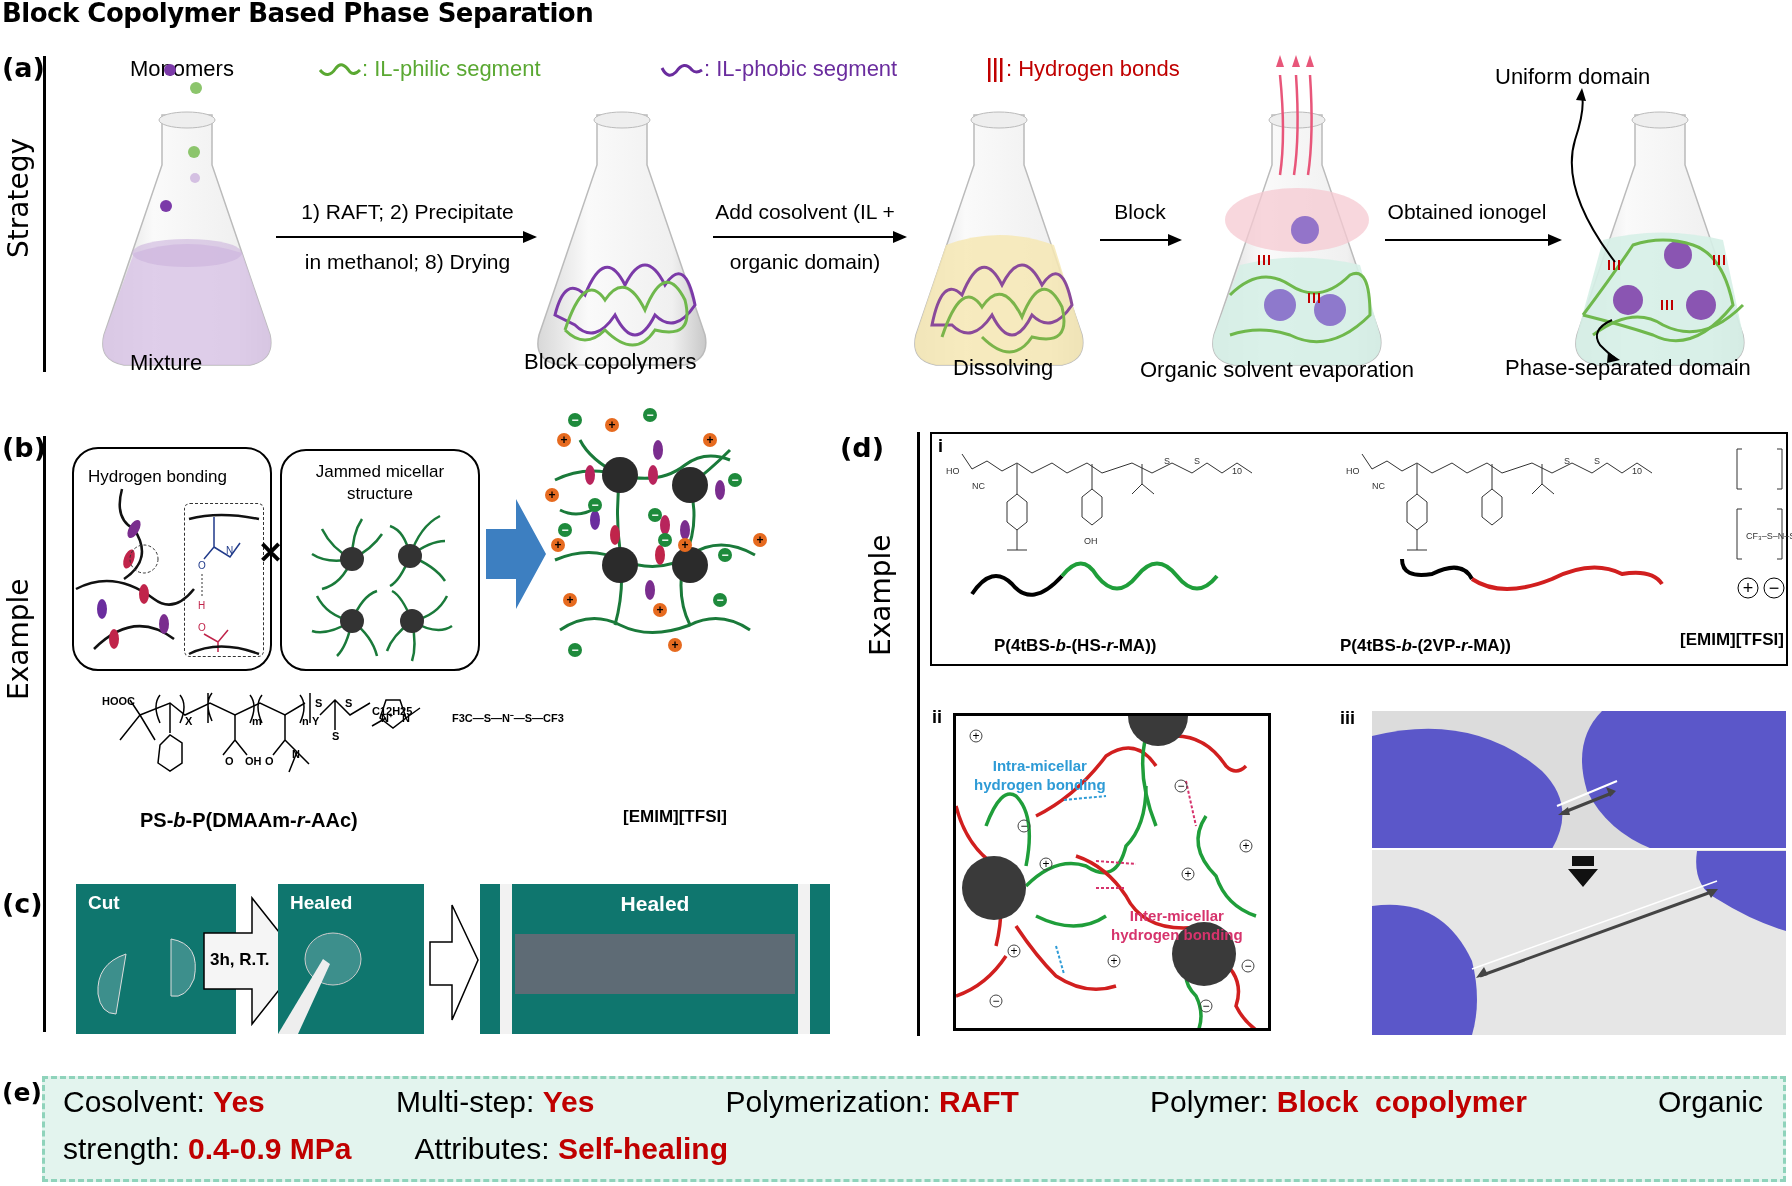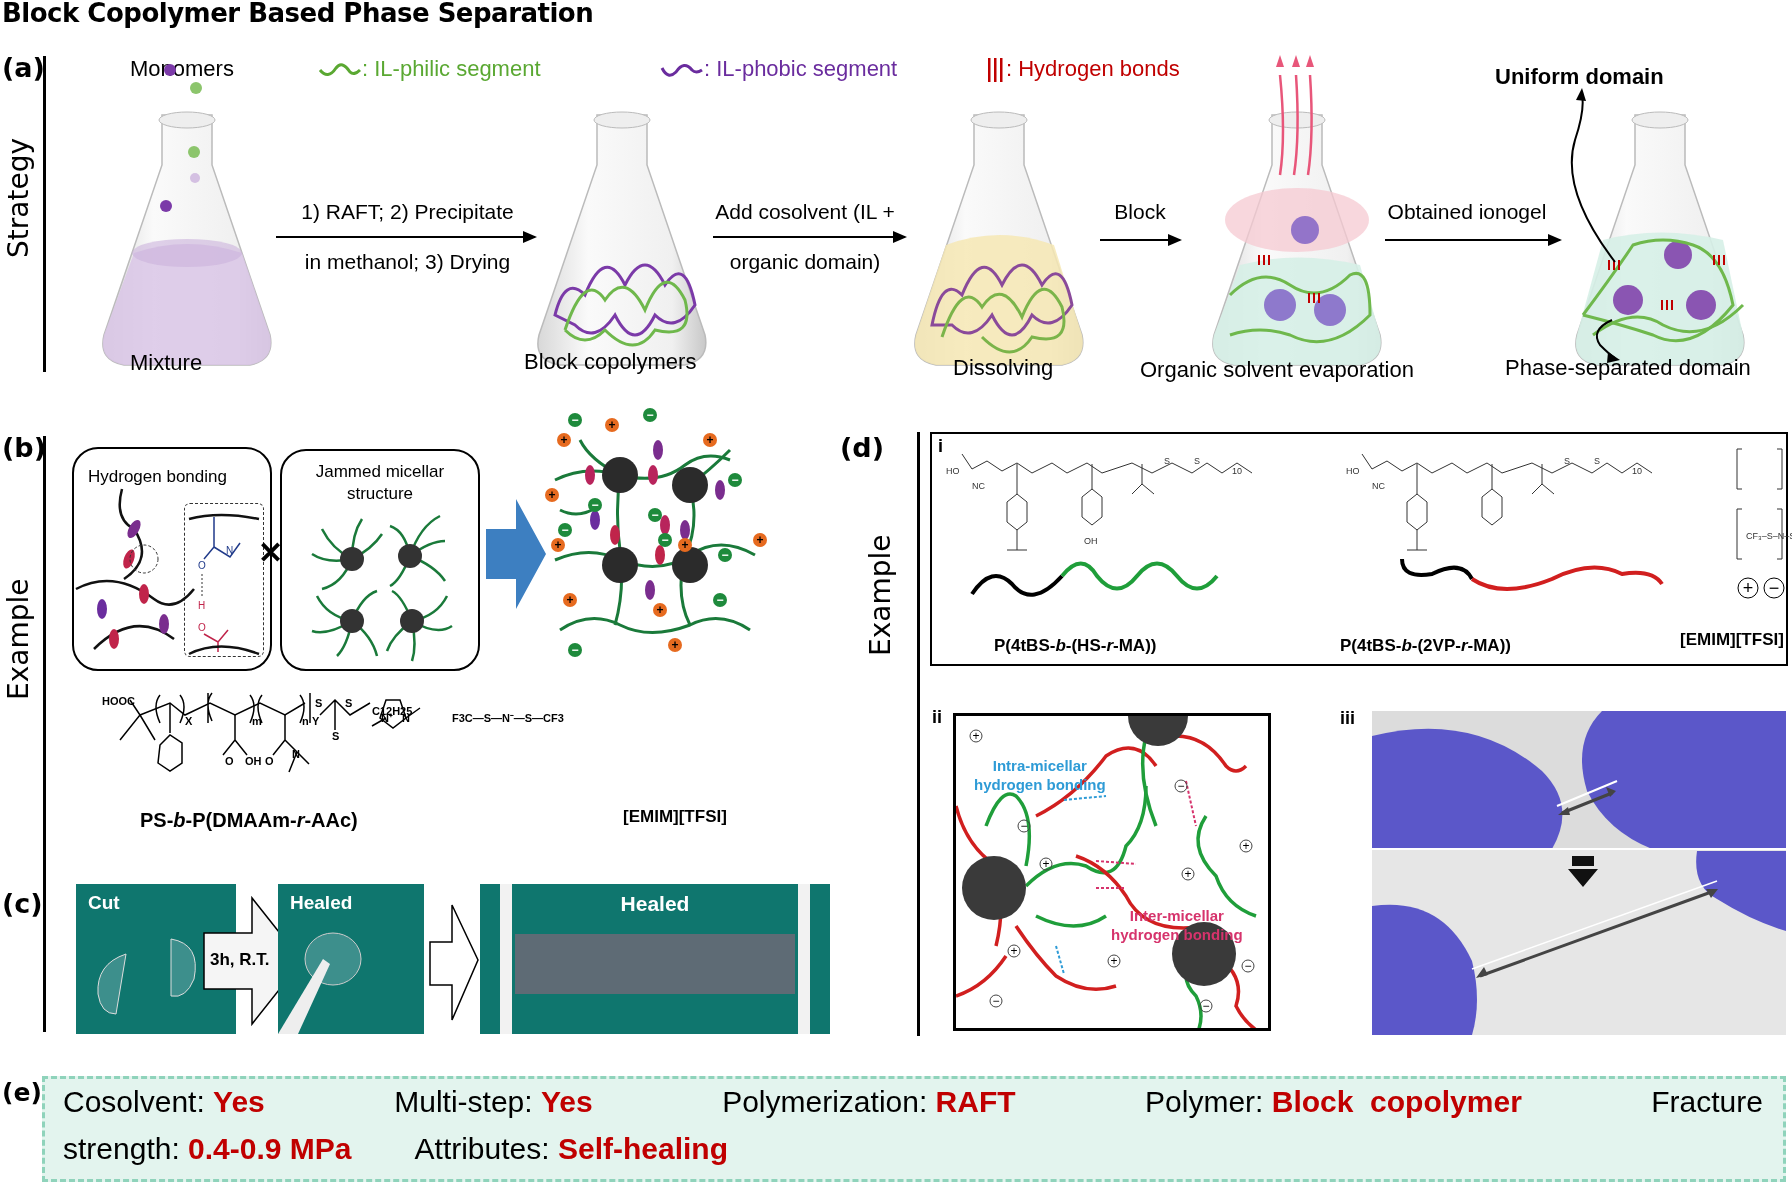--- a/index.html
+++ b/index.html
@@ -41,21 +41,21 @@
 </div>
 <div class="abs legend" style="left:986px;top:56px;color:#c00000;">
   <svg width="20" height="24" style="vertical-align:middle">
       <rect x="2" y="0" width="2.5" height="24" fill="#c00000"></rect>
       <rect x="8" y="0" width="2.5" height="24" fill="#c00000"></rect>
       <rect x="14" y="0" width="2.5" height="24" fill="#c00000"></rect>
     </svg><span>: Hydrogen bonds</span>
 </div>
 
 <div class="abs calibri" style="left:114px;top:56px;margin-left:16px;">Monomers</div>
-<div class="abs calibri" style="left:1495px;top:64px;font-weight:bold;">Uniform domain</div>
+<div class="abs calibri" style="left:1495px;top:64px;">Uniform domain</div>
 
 <svg class="abs" style="left:0;top:0;" width="1792" height="380">
   <defs>
     <linearGradient id="glass" x1="0" x2="1">
       <stop offset="0" stop-color="#d8d8d8"></stop>
         <stop offset="0.3" stop-color="#fafafa"></stop>
         <stop offset="0.8" stop-color="#f0f0f0"></stop>
         <stop offset="1" stop-color="#c8c8c8"></stop>
     </linearGradient>
   </defs>
@@ -153,21 +153,21 @@
       <line x1="1100" y1="240" x2="1180" y2="240" stroke="#000" stroke-width="2"></line>
       <path d="M1182 240 l-14 -6 l0 12 z" fill="#000"></path>
     </g>
   <g>
       <line x1="1385" y1="240" x2="1560" y2="240" stroke="#000" stroke-width="2"></line>
       <path d="M1562 240 l-14 -6 l0 12 z" fill="#000"></path>
     </g>
 </svg>
 
 <div class="abs arrow-text" style="left:275px;top:200px;width:265px;">1) RAFT; 2) Precipitate</div>
-<div class="abs arrow-text" style="left:275px;top:250px;width:265px;">in methanol; 3) Drying</div>
+<div class="abs arrow-text" style="left:275px;top:250px;width:265px;">in methanol; 8) Drying</div>
 <div class="abs arrow-text" style="left:700px;top:200px;width:210px;">Add cosolvent (IL +</div>
 <div class="abs arrow-text" style="left:700px;top:250px;width:210px;">organic domain)</div>
 <div class="abs arrow-text" style="left:1095px;top:200px;width:90px;">Block</div>
 <div class="abs arrow-text" style="left:1372px;top:200px;width:190px;">Obtained ionogel</div>
 
 <div class="abs calibri" style="left:130px;top:350px;">Mixture</div>
 <div class="abs calibri" style="left:524px;top:349px;">Block copolymers</div>
 <div class="abs calibri" style="left:953px;top:355px;">Dissolving</div>
 <div class="abs calibri" style="left:1140px;top:357px;">Organic solvent evaporation</div>
 <div class="abs calibri" style="left:1505px;top:355px;">Phase-separated domain</div>
@@ -495,20 +495,20 @@
   </svg>
 </div>
 
 <div class="abs panel-label" style="left:2px;top:1078px;font-size:25px;">(e)</div>
 <div class="abs e-box">
   <div class="e-line" style="top:6px;width:1700px;display:flex;justify-content:space-between;">
     <span><span>Cosolvent: </span><span class="red">Yes</span></span>
     <span><span>Multi-step: </span><span class="red">Yes</span></span>
     <span><span>Polymerization: </span><span class="red">RAFT</span></span>
     <span><span>Polymer: </span><span class="red" style="white-space:pre">Block  copolymer</span></span>
-    <span><span>Fracture</span></span>
+    <span><span>Organic</span></span>
   </div>
   <div class="e-line" style="top:53px;">
     <span><span>strength: </span><span class="red">0.4-0.9 MPa</span></span>
     <span style="display:inline-block;width:48px;"></span>
     <span><span>Attributes: </span><span class="red">Self-healing</span></span>
   </div>
 </div>
 
 </body></html>

